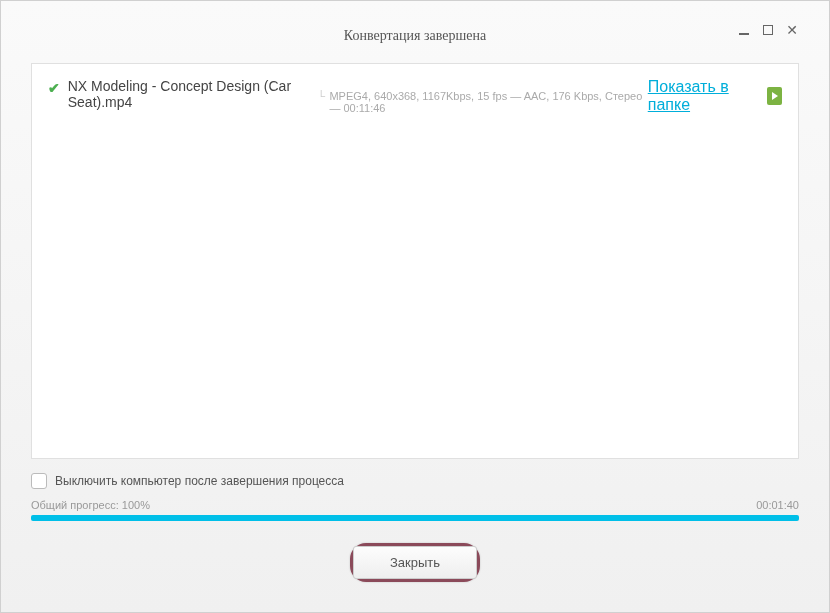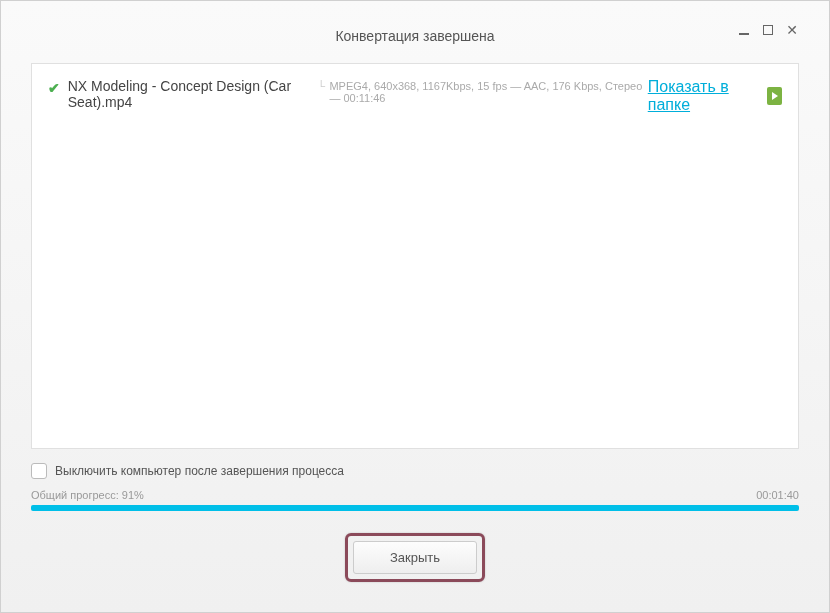--- a/index.html
+++ b/index.html
@@ -27,20 +27,21 @@
       display: flex;
       align-items: center;
       justify-content: center;
       position: relative;
       height: 30px;
       margin-bottom: 12px;
     }
     .title {
       font-size: 14px;
       color: #555;
+      font-family: Liberation Serif, serif;
     }
     .window-controls {
       position: absolute;
       right: 0;
       top: 2px;
       display: flex;
       gap: 10px;
       align-items: center;
     }
     .win-control {
@@ -90,21 +91,21 @@
     .file-info {
       display: flex;
     }
     .file-name {
       font-size: 14px;
       color: #444;
     }
     .file-meta {
       font-size: 11px;
       color: #aaa;
-      margin-top: 2px;
+      margin-top: 12px;
       margin-left: 12px;
       position: relative;
     }
     .file-meta::before {
       content: "└";
       position: absolute;
       left: -12px;
       color: #ccc;
     }
     .file-right {
@@ -170,22 +171,21 @@
       background: #00bfe8;
       border-radius: 2px;
     }
     .close-button-wrapper {
       display: flex;
       justify-content: center;
       margin-top: 22px;
     }
     .close-highlight {
       border: 3px solid #8b4a5a;
-      border-radius: 6px;
-      padding: 5px;
+      border-radius: 16px;
       box-shadow: 0 0 2px rgba(0,0,0,0.2);
     }
     .close-button {
       padding: 8px 36px;
       font-size: 13px;
       color: #555;
       background: linear-gradient(to bottom, #fdfdfd, #eeeeee);
       border: 1px solid #ccc;
       border-radius: 3px;
       cursor: pointer;
@@ -225,21 +225,21 @@
       </div>
     </div>
   </div>
 
   <div class="bottom-section">
     <div class="shutdown-row">
       <div class="checkbox"></div>
       <span class="shutdown-label">Выключить компьютер после завершения процесса</span>
     </div>
     <div class="progress-row">
-      <span>Общий прогресс: 91%</span>
+      <span>Общий прогресс: 100%</span>
       <span>00:01:40</span>
     </div>
     <div class="progress-bar"></div>
     <div class="close-button-wrapper">
       <div class="close-highlight">
         <button class="close-button">Закрыть</button>
       </div>
     </div>
   </div>
 </div>

